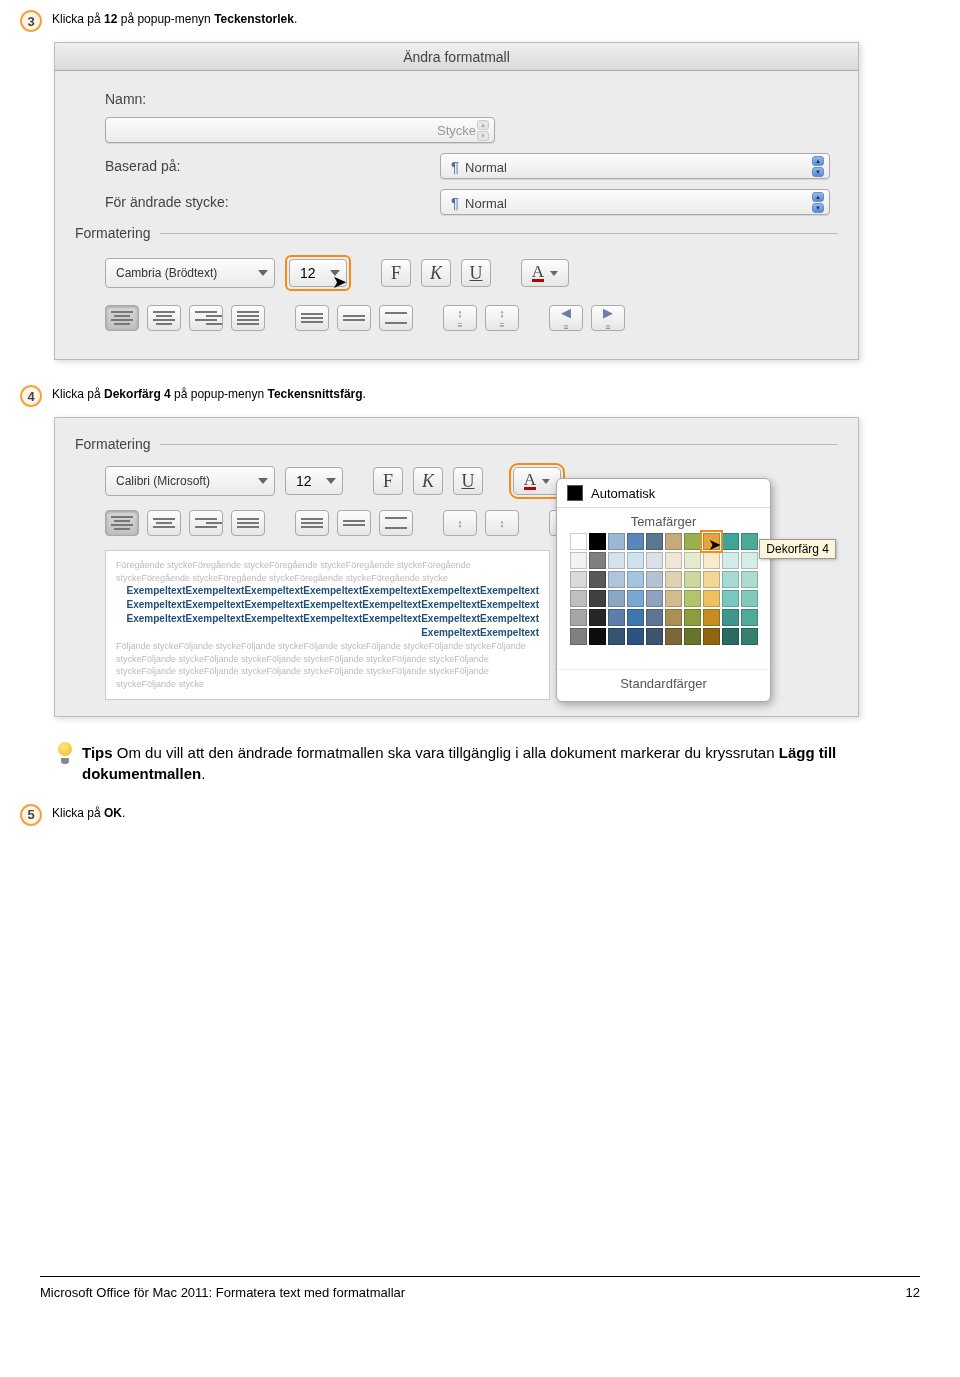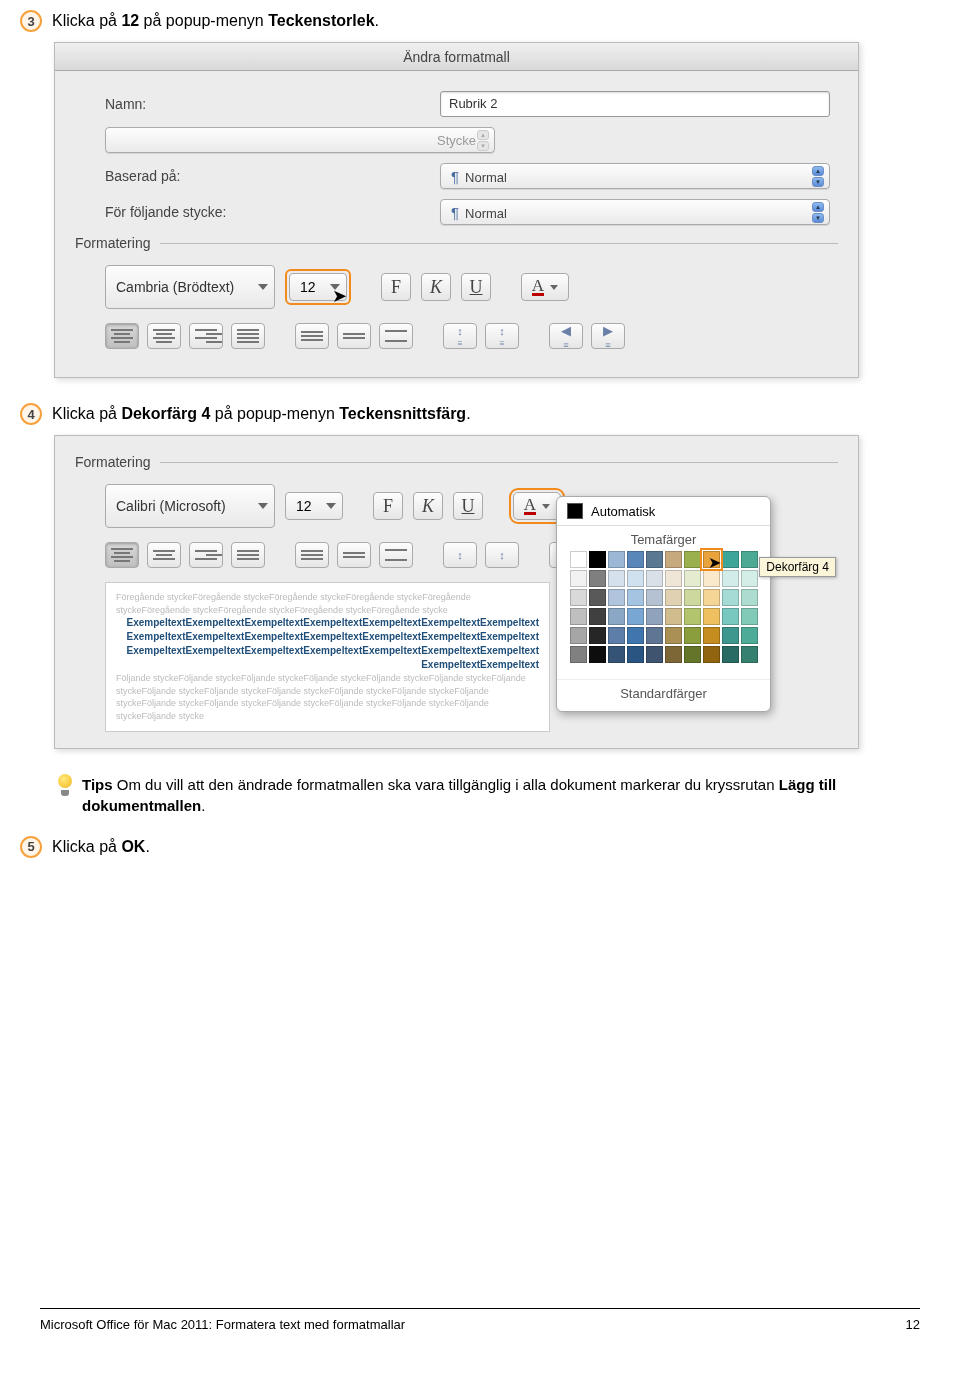--- a/index.html
+++ b/index.html
@@ -30,21 +30,21 @@
     display: flex;
     align-items: center;
     justify-content: center;
     font-weight: bold;
     font-size: 13px;
     margin-right: 10px;
     flex-shrink: 0;
   }
   .step-text {
     padding-top: 2px;
-    font-size: 16px;
+    font-size: 12px;
   }
   .step-text b { font-weight: bold; }
   .screenshot {
     margin: 10px 0 25px 34px;
     border: 1px solid #bbb;
     background: #ececec;
     box-shadow: 2px 2px 6px rgba(0,0,0,0.15);
   }
   
   .shot1 {
@@ -132,28 +132,28 @@
   .combo.disabled .spinner span { background: #e6e6e6; border-color:#ccc; color:#aaa; }
   .pilcrow-icon { color:#4a6ea0; margin-right:6px; font-size:15px; }
   .toolbar-row {
     display: flex;
     align-items: center;
     gap: 10px;
     padding-left: 30px;
     margin: 14px 0;
   }
   .fontbox {
-    height: 44px;
+    height: 30px;
     width: 170px;
     background: linear-gradient(#fdfdfd,#e9e9e9);
     border: 1px solid #aaa;
     border-radius: 4px;
     display:flex;align-items:center;justify-content:space-between;
     padding:0 6px 0 10px;
-    font-size: 14px;
+    font-size: 12px;
     color:#333;
   }
   .caret-down {
     width:0;height:0;border-left:5px solid transparent;border-right:5px solid transparent;border-top:6px solid #666;
   }
   .sizebox-wrap {
     border: 2px solid #f28a1c;
     border-radius: 6px;
     padding: 2px;
     position: relative;
@@ -307,21 +307,20 @@
       <span>Klicka på </span><b>12</b><span> på popup-menyn </span><b>Teckenstorlek</b><span>.</span>
     </div>
   </div>
 
   <div class="screenshot shot1">
     <div class="titlebar">Ändra formatmall</div>
     <div class="dlgbody">
 
       <div class="formrow">
         <label>Namn:</label>
-        <div class="txt" style="width:390px">Rubrik 2</div>
       </div>
       <div class="formrow">
         <div class="combo disabled" style="width:390px">
           <span>Stycke</span>
           <span class="spinner">
               <span>▴</span>
               <span>▾</span>
             </span>
         </div>
       </div>
@@ -329,21 +328,21 @@
         <label>Baserad på:</label>
         <div class="combo" style="width:390px">
           <span><span class="pilcrow-icon">¶</span><span>Normal</span></span>
           <span class="spinner">
               <span>▴</span>
               <span>▾</span>
             </span>
         </div>
       </div>
       <div class="formrow">
-        <label>För följande stycke:</label>
+        <label>För ändrade stycke:</label>
         <div class="combo" style="width:390px">
           <span><span class="pilcrow-icon">¶</span><span>Normal</span></span>
           <span class="spinner">
               <span>▴</span>
               <span>▾</span>
             </span>
         </div>
       </div>
 
       <div class="legend">
@@ -574,21 +573,21 @@
           <div class="swatch" style="background: rgb(53, 83, 116);"></div>
           <div class="swatch" style="background: rgb(42, 85, 130);"></div>
           <div class="swatch" style="background: rgb(63, 84, 110);"></div>
           <div class="swatch" style="background: rgb(125, 103, 54);"></div>
           <div class="swatch" style="background: rgb(101, 117, 42);"></div>
           <div class="swatch" style="background: rgb(145, 100, 16);"></div>
           <div class="swatch" style="background: rgb(40, 107, 101);"></div>
           <div class="swatch" style="background: rgb(53, 128, 111);"></div>
           <div class="tooltip-label">Dekorfärg 4</div>
       </div>
-      <div class="secthdr" style="border-top:1px solid #eee;margin-top:12px;">Standardfärger</div>
+      <div class="secthdr" style="border-top:1px solid #eee;margin-top:20px;">Standardfärger</div>
     </div>
   </div>
 
   <div class="tip">
     <span class="bulb-icon"></span>
     <div class="tip-text">
       <b>Tips</b><span>  Om du vill att den ändrade formatmallen ska vara tillgänglig i alla dokument markerar du kryssrutan </span><b>Lägg till dokumentmallen</b><span>.</span>
     </div>
   </div>
 

